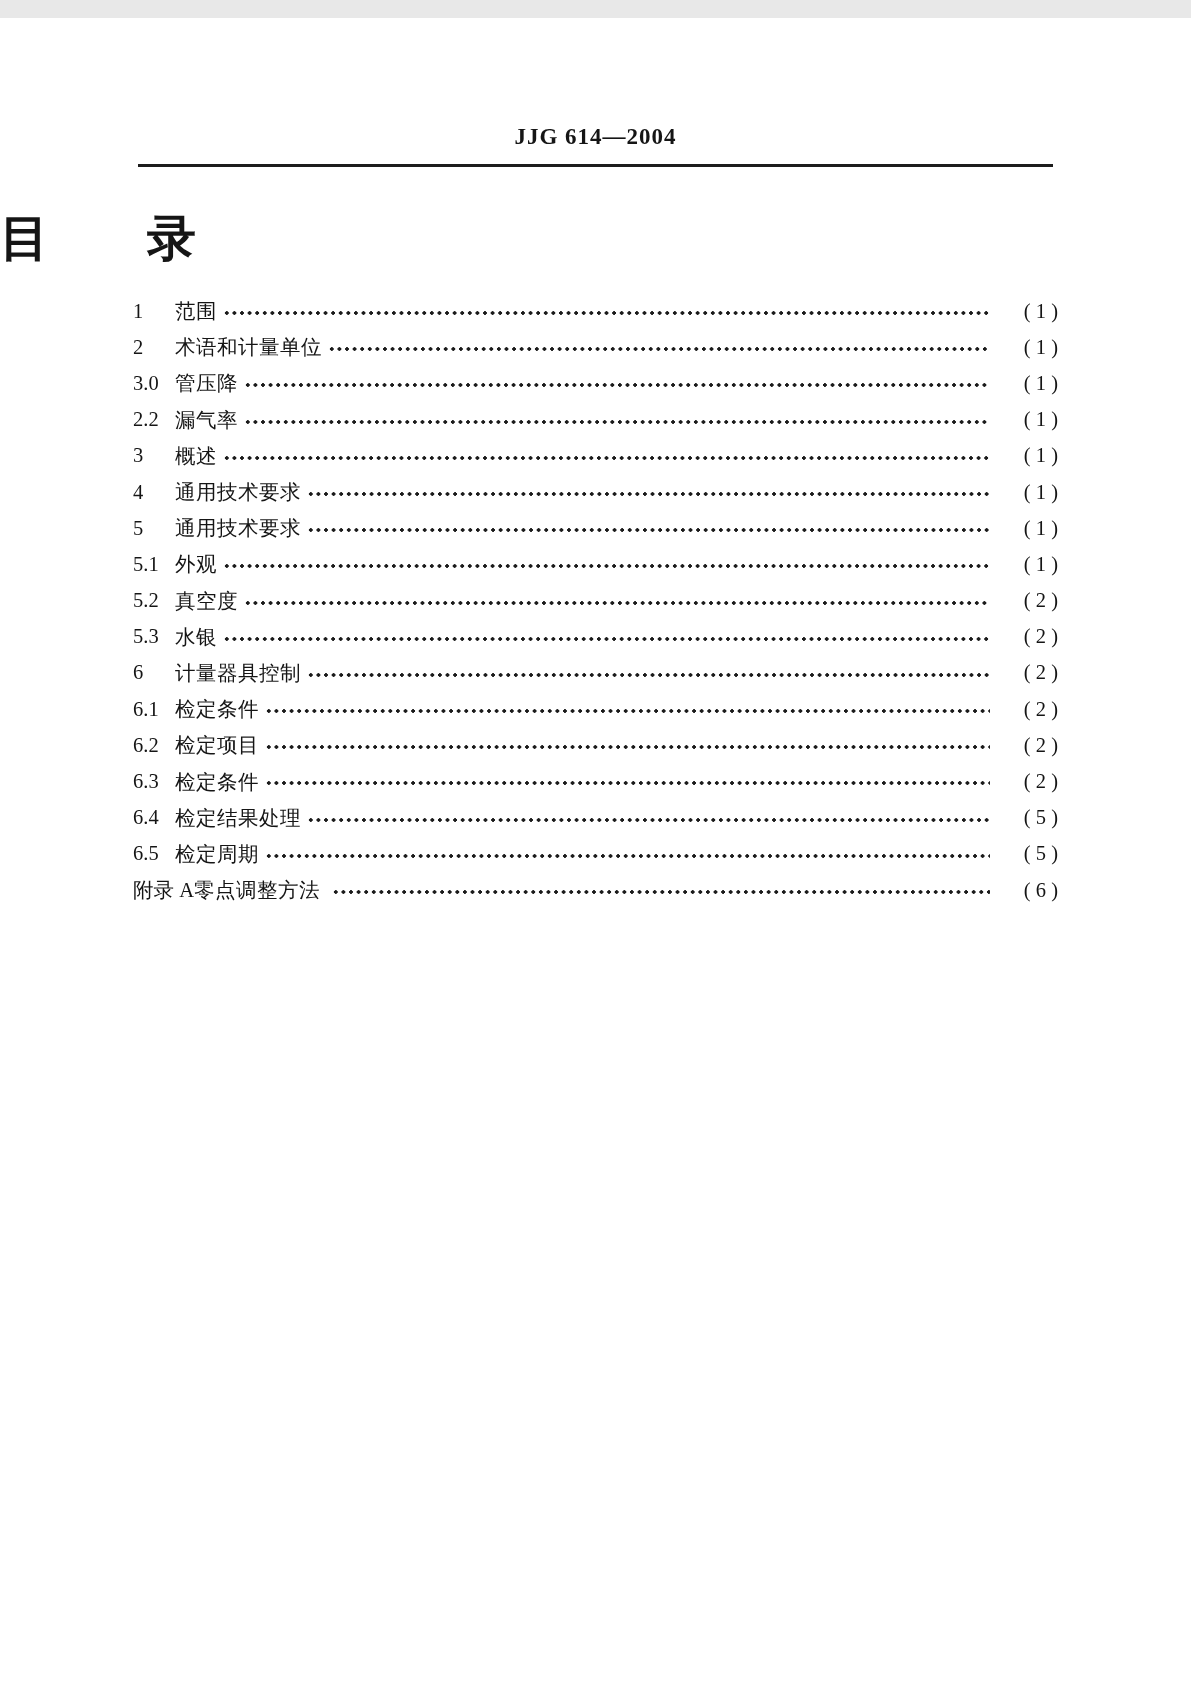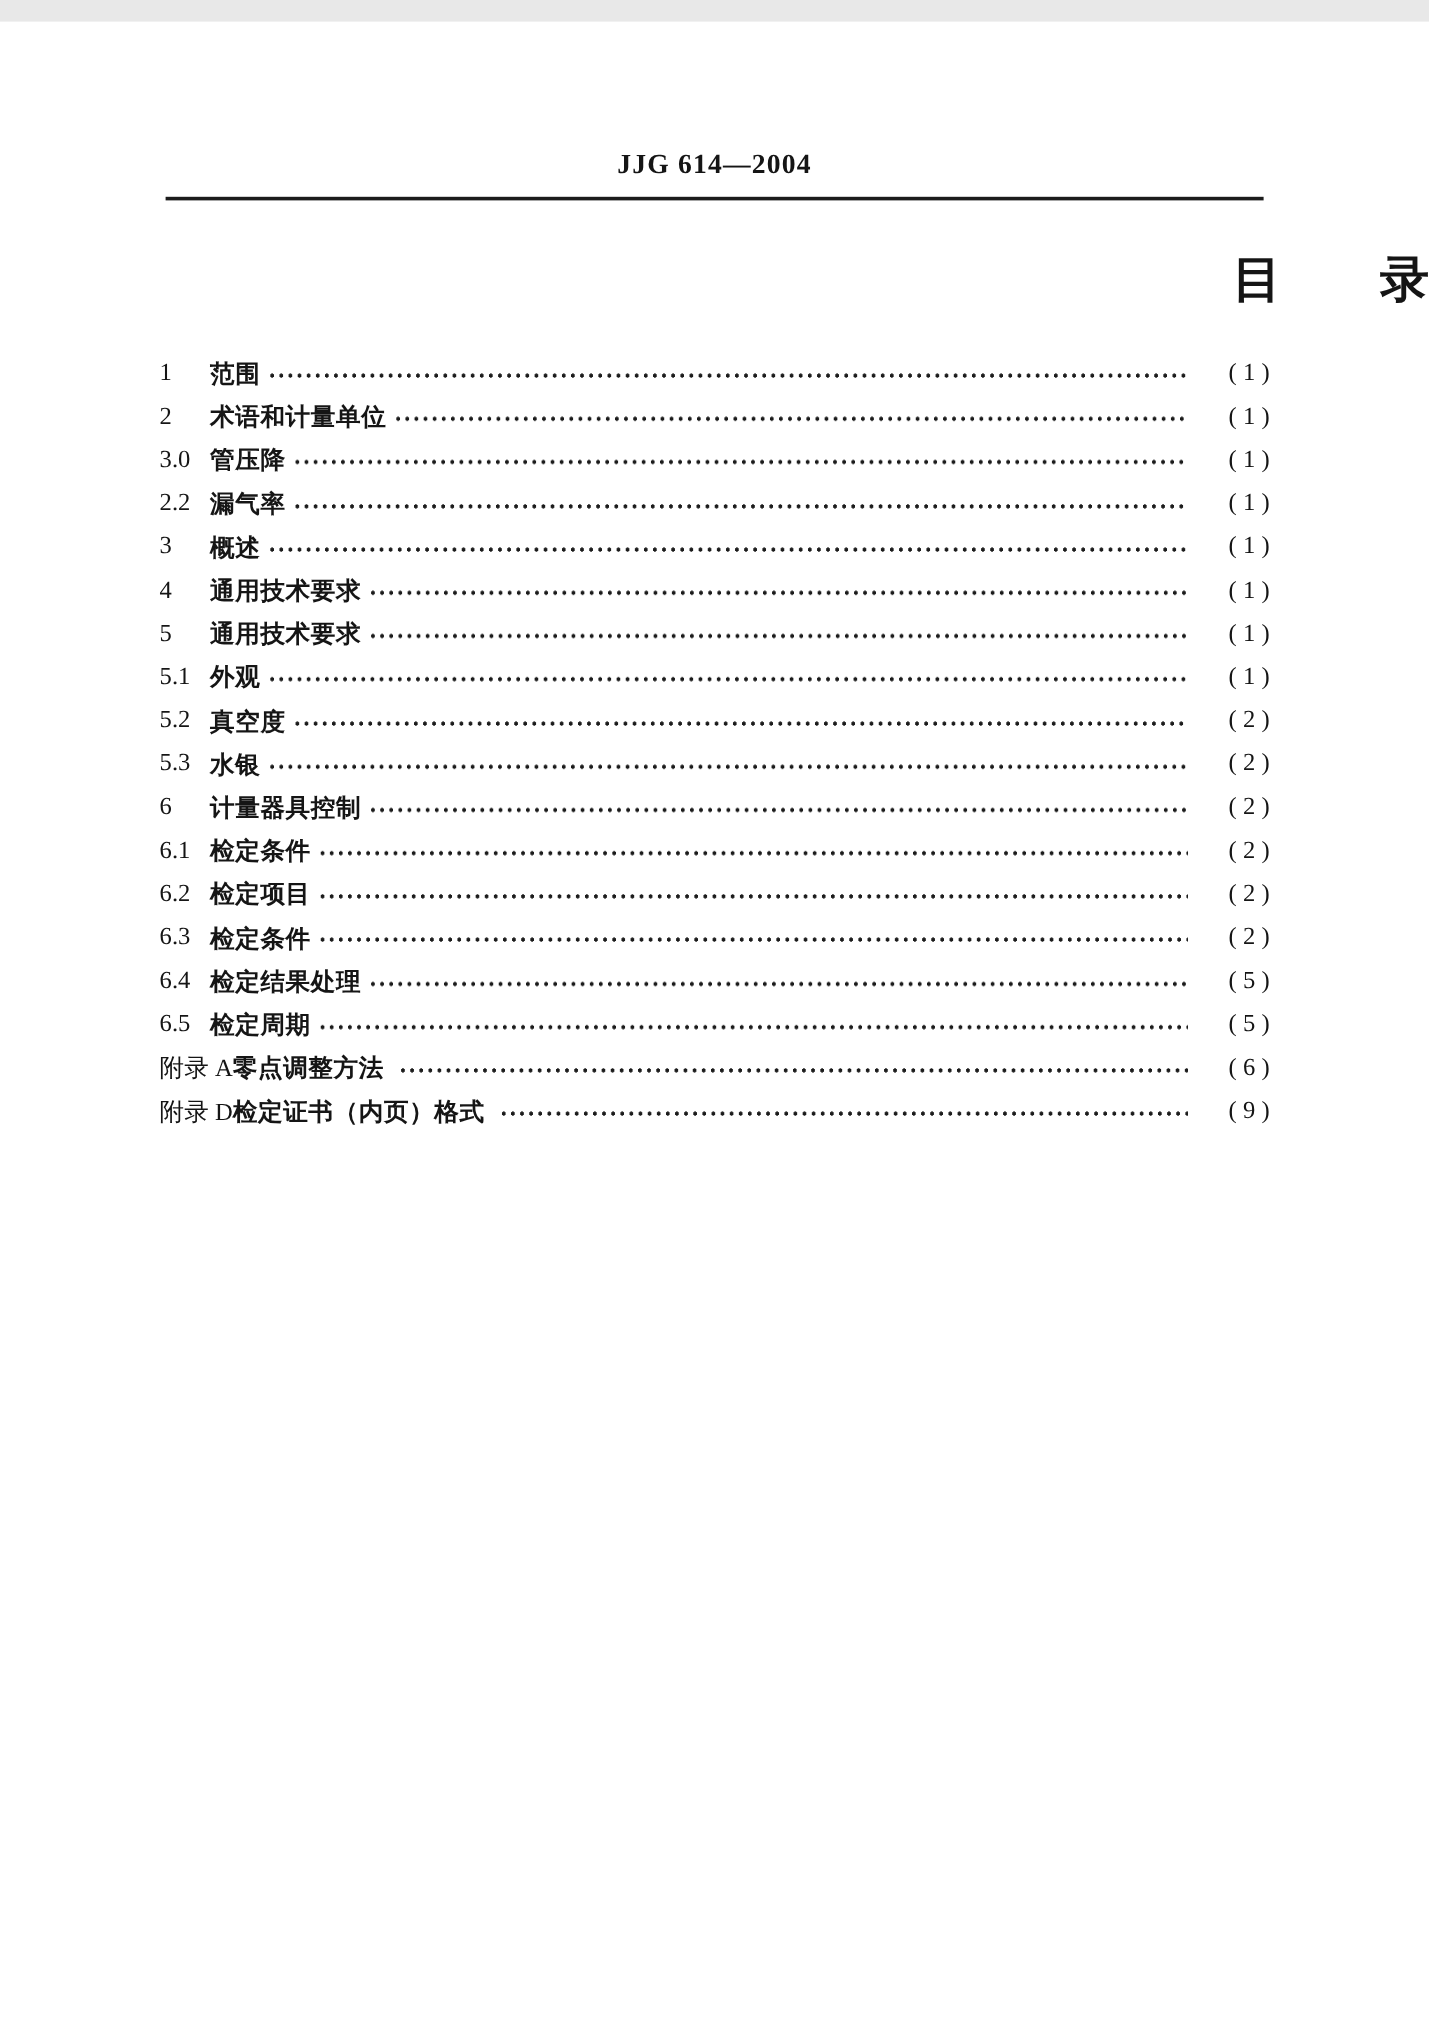--- a/index.html
+++ b/index.html
@@ -33,22 +33,22 @@
     left: 138px;
     width: 915px;
     height: 3px;
     background: #1c1c1c;
   }
   .doc-title {
     position: absolute;
     top: 188px;
     left: 0;
     width: 100%;
-    text-align: right;
-    font-size: 41px;
+    text-align: left;
+    font-size: 49px;
     font-weight: bold;
     white-space: pre;
   }
   .toc {
     position: absolute;
     top: 275px;
     left: 133px;
     width: 925px;
   }
   .toc-row {
@@ -61,21 +61,20 @@
     display: inline-block;
     min-width: 42px;
     white-space: pre;
     flex: 0 0 auto;
   }
   .toc-label {
     white-space: pre;
     flex: 0 0 auto;
     margin-right: 6px;
     letter-spacing: 0.5px;
-    font-weight: bold;
   }
   .f-sym {
     font-style: italic;
     margin-left: 2px;
     flex: 0 0 auto;
   }
   .f-sub {
     font-size: 12.5px;
     flex: 0 0 auto;
   }
@@ -206,20 +205,14 @@
         <span class="toc-label">检定周期</span>
         <span class="toc-dots"></span>
         <span class="toc-page">( 5 )</span>
       </div>
       <div class="toc-row">
         <span class="toc-num">附录 A</span>
         <span class="toc-label">零点调整方法 </span>
         <span class="toc-dots"></span>
         <span class="toc-page">( 6 )</span>
       </div>
-      <div class="toc-row">
-        <span class="toc-num">附录 D</span>
-        <span class="toc-label">检定证书（内页）格式 </span>
-        <span class="toc-dots"></span>
-        <span class="toc-page">( 9 )</span>
-      </div>
     </div>
 </div>
 
 </body></html>

